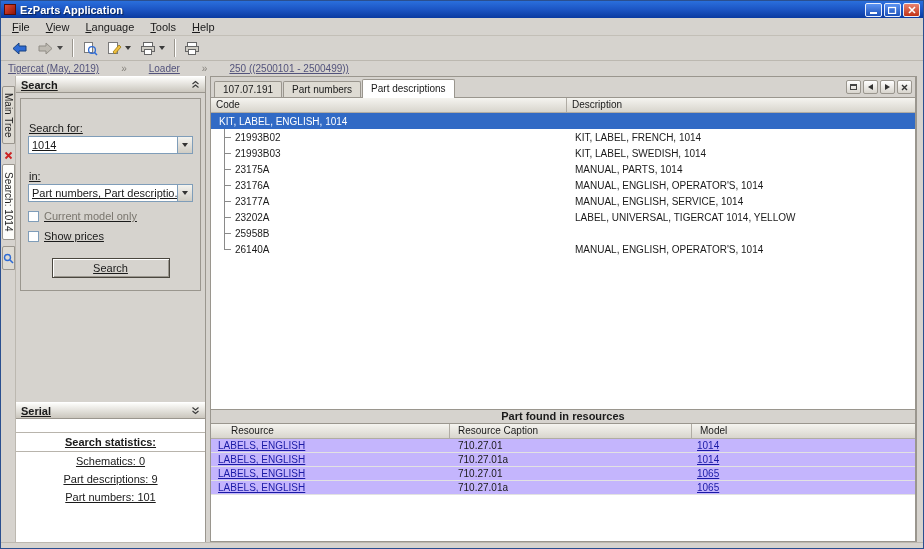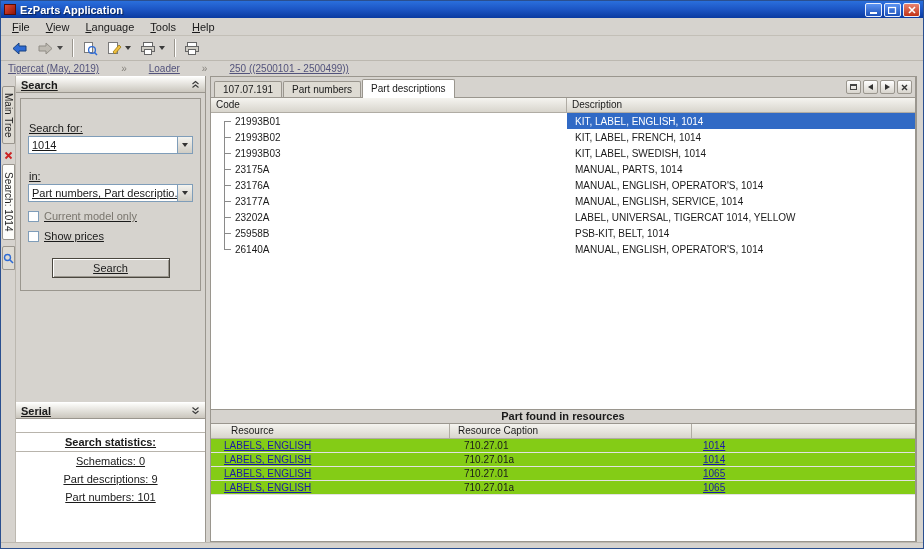--- a/index.html
+++ b/index.html
@@ -59,21 +59,21 @@
   .cb { width:11px; height:11px; background:#fff; border:1px solid #7f9db9; margin-right:5px; flex:none; cursor:pointer; }
   .btn { width:118px; height:20px; margin:16px auto 0 auto; background:#d6d3ce; border:1px solid #4a463e; box-shadow:inset 1px 1px 0 #fff, inset -1px -1px 0 #9a968e; text-align:center; line-height:18px; font-size:11px; cursor:pointer; }
   .flex-sp { flex:1; }
   .stats-area { height:123px; flex:none; background:#fff; }
   .stats-title { margin-top:13px; border-top:1px solid #b8b4ac; border-bottom:1px solid #b8b4ac; padding:3px 0; text-align:center; font-weight:bold; font-size:11px; }
   .stat-row { text-align:center; line-height:18px; font-size:11px; }
 
   .splitter { position:absolute; left:205px; top:0; bottom:0; width:4px; background:#d6d3ce; cursor:col-resize; }
 
   
-  .content { position:absolute; left:209px; right:7px; top:0; bottom:0; background:#84cc16; border:1px solid #9a968e; display:flex; flex-direction:column; }
+  .content { position:absolute; left:209px; right:7px; top:0; bottom:0; background:#c4b5fd; border:1px solid #9a968e; display:flex; flex-direction:column; }
   .tabrow { height:21px; flex:none; background:#d6d3ce; display:flex; align-items:flex-end; padding-left:3px; border-bottom:1px solid #9a968e; position:relative; }
   .tabs-holder { display:flex; align-items:flex-end; }
   .tab { height:16px; padding:1px 8px 2px 8px; background:#dedbd3; border:1px solid #9a968e; border-bottom:none; margin-right:1px; font-size:10px; display:flex; align-items:center; border-radius:2px 2px 0 0; white-space:nowrap; cursor:pointer; }
   .tab.active { background:#fff; height:19px; margin-bottom:-1px; z-index:2; }
   .tab-controls { position:absolute; right:3px; top:3px; display:flex; gap:2px; }
   .tc-btn { width:15px; height:14px; border:1px solid #9a968e; background:linear-gradient(180deg,#fff,#d8d5cd); display:flex; align-items:center; justify-content:center; border-radius:2px; cursor:pointer; }
   .sq { width:7px; height:6px; border:1px solid #444; border-top-width:2px; }
   .tri-l { width:0; height:0; border-top:3px solid transparent; border-bottom:3px solid transparent; border-right:5px solid #333; }
   .tri-r { width:0; height:0; border-top:3px solid transparent; border-bottom:3px solid transparent; border-left:5px solid #333; }
 
@@ -93,21 +93,21 @@
   .pdesc { flex:1; display:flex; align-items:center; padding-left:8px; }
   .prow.selected .pdesc { background:#316ac5; color:#fff; }
 
   .res-title { height:15px; flex:none; background:#d6d3ce; border-top:1px solid #9a968e; border-bottom:1px solid #9a968e; text-align:center; font-weight:bold; font-size:11px; line-height:13px; }
   .res-header { height:15px; flex:none; display:flex; background:linear-gradient(180deg,#f5f4f0,#d8d5cd); border-bottom:1px solid #b0aca4; font-size:10px; }
   .rh1 { width:239px; padding:1px 4px 1px 20px; border-right:1px solid #b0aca4; }
   .rh2 { width:242px; padding:1px 4px 1px 8px; border-right:1px solid #b0aca4; }
   .rh3 { flex:1; padding:1px 4px 1px 8px; }
   .res-rows { flex:none; }
   .rrow { height:14px; display:flex; align-items:center; border-bottom:1px solid #e2e2e2; font-size:10px; }
-  .rc1 { width:239px; padding-left:7px; white-space:nowrap; overflow:hidden;margin-left:6px; }
+  .rc1 { width:239px; padding-left:7px; white-space:nowrap; overflow:hidden; }
   .rc2 { width:242px; padding-left:8px; }
   .rc3 { flex:1; padding-left:5px; }
   a.link { color:#1a1aa6; text-decoration:underline; cursor:pointer; }
   .res-filler { flex:1; background:#fff; }
 
   .rframe { position:absolute; right:0; top:0; bottom:0; width:7px; background:#d6d3ce; border-left:1px solid #9a968e; }
   .bottombar { position:absolute; left:0; right:0; bottom:0; height:6px; background:#d6d3ce; border-top:1px solid #bcb8b0; }
 </style>
 </head>
 <body>
@@ -297,24 +297,20 @@
         </div>
       </div>
 
       <div class="parts-area">
         <div class="pheader">
           <div class="h-code">Code</div>
           <div class="h-desc">Description</div>
         </div>
         <div class="prows">
             <div class="prow selected">
-              <div class="pcode-cell">
-                <span class="tree first"></span>
-                <span class="pcode">21993B01</span>
-              </div>
               <div class="pdesc">KIT, LABEL, ENGLISH, 1014</div>
             </div>
             <div class="prow">
               <div class="pcode-cell">
                 <span class="tree"></span>
                 <span class="pcode">21993B02</span>
               </div>
               <div class="pdesc">KIT, LABEL, FRENCH, 1014</div>
             </div>
             <div class="prow">
@@ -350,36 +346,36 @@
                 <span class="tree"></span>
                 <span class="pcode">23202A</span>
               </div>
               <div class="pdesc">LABEL, UNIVERSAL, TIGERCAT 1014, YELLOW</div>
             </div>
             <div class="prow">
               <div class="pcode-cell">
                 <span class="tree"></span>
                 <span class="pcode">25958B</span>
               </div>
-              <div class="pdesc">PSB-KIT, BELT, 1014</div>
             </div>
             <div class="prow">
               <div class="pcode-cell">
                 <span class="tree last"></span>
                 <span class="pcode">26140A</span>
               </div>
               <div class="pdesc">MANUAL, ENGLISH, OPERATOR'S, 1014</div>
             </div>
           </div>
       </div>
 
       <div class="res-title">Part found in resources</div>
       <div class="res-header">
         <div class="rh1">Resource</div>
         <div class="rh2">Resource Caption</div>
+        <div class="rh3">Model</div>
       </div>
       <div class="res-rows">
           <div class="rrow">
             <div class="rc1"><a class="link">LABELS, ENGLISH</a></div>
             <div class="rc2">710.27.01</div>
             <div class="rc3"><a class="link">1014</a></div>
           </div>
           <div class="rrow">
             <div class="rc1"><a class="link">LABELS, ENGLISH</a></div>
             <div class="rc2">710.27.01a</div>

